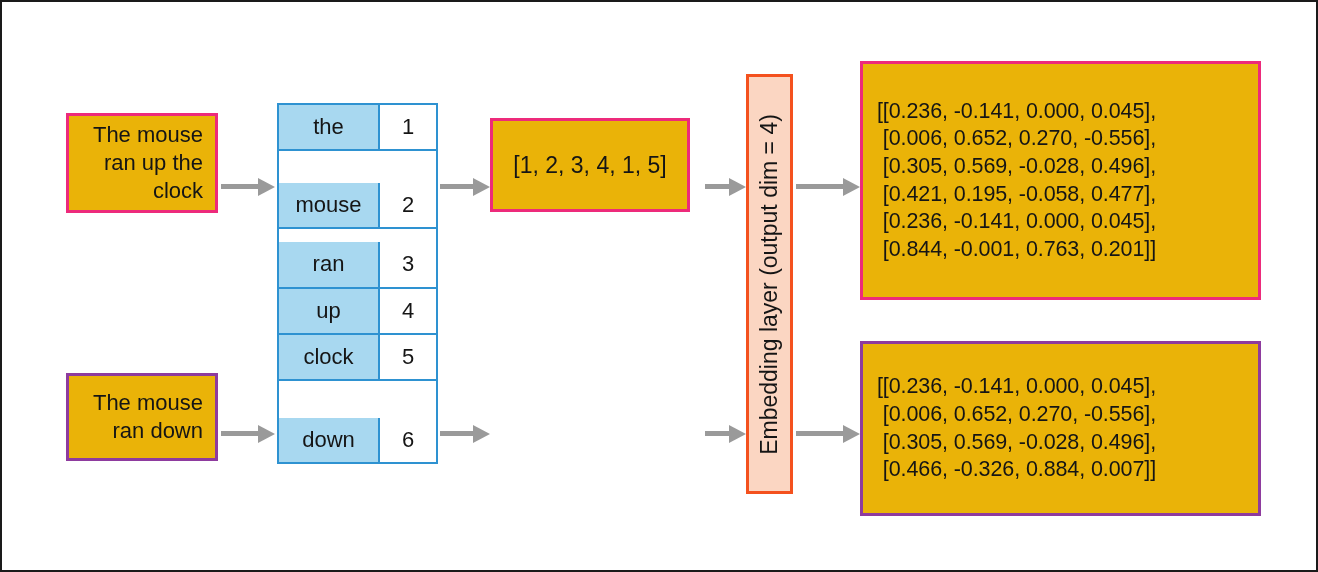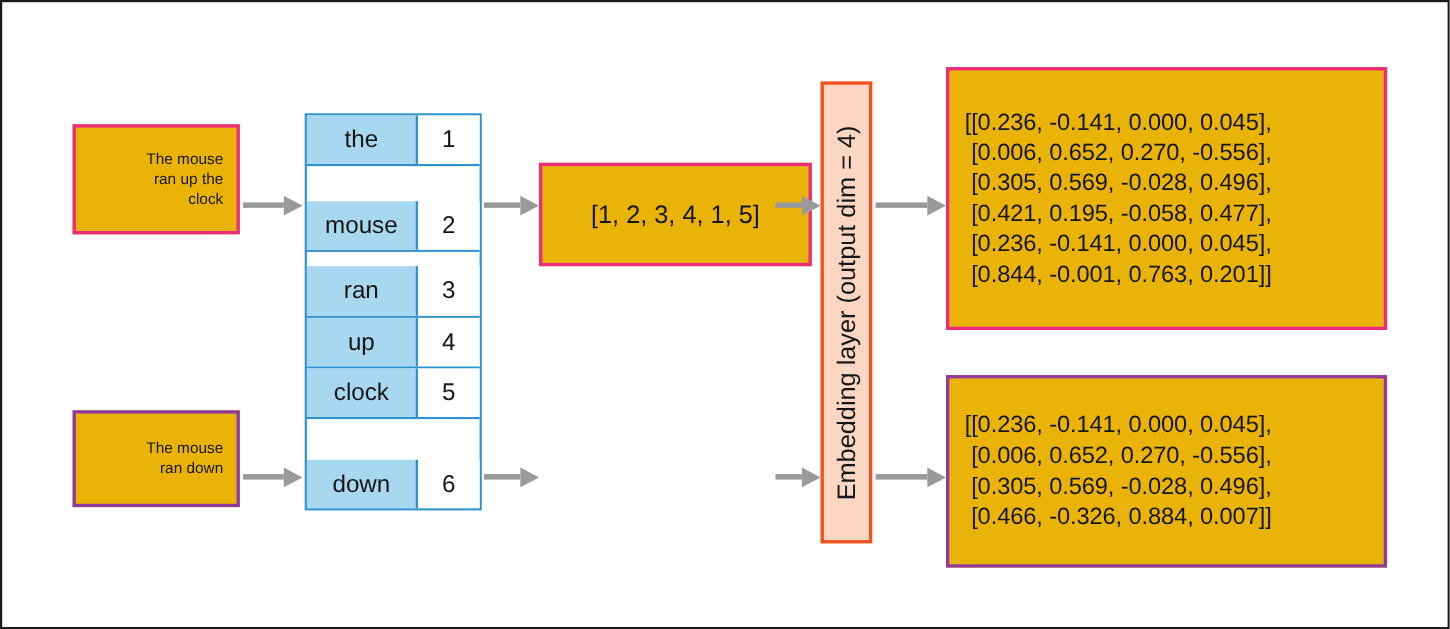--- a/index.html
+++ b/index.html
@@ -27,21 +27,21 @@
     box-sizing: border-box;
     background: #eab308;
     display: flex;
     align-items: center;
     justify-content: center;
   }
 
   .sentence-box {
     border: 3px solid #000;
     text-align: right;
-    font-size: 14px;
+    font-size: 22px;
     color: #151515;
     line-height: 1.28;
     padding: 6px 12px 6px 8px;
     justify-content: center;
   }
   .sentence-box .txt { display: block; width: 100%; text-align: right; }
 
   .pink  { border-color: #ED2A7B; }
   .purple{ border-color: #8E3B9E; }
 
@@ -156,21 +156,21 @@
     <span class="txt" style="white-space: pre-line;">The mouse
 ran up the
 clock</span>
   </div>
 
   <div class="arrow" style="left:219px; top:176px; width:54px;">
     <div class="shaft" style="width: 37px; background: rgb(154, 154, 154);"></div>
     <div class="head" style="left: 37px; border-left-color: rgb(154, 154, 154);"></div>
   </div>
 
-  <div class="box seq-box pink" style="left: 488px; top: 146px; width: 248px; height: 94px; border-color: rgb(237, 42, 123);">
+  <div class="box seq-box pink" style="left: 488px; top: 116px; width: 200px; height: 94px; border-color: rgb(237, 42, 123);">
     <span>[1, 2, 3, 4, 1, 5]</span>
   </div>
 
   <div class="arrow" style="left:438px; top:176px; width:50px;">
     <div class="shaft" style="width: 33px; background: rgb(154, 154, 154);"></div>
     <div class="head" style="left: 33px; border-left-color: rgb(154, 154, 154);"></div>
   </div>
 
   <div class="arrow" style="left:703px; top:176px; width:41px;">
     <div class="shaft" style="width: 24px; background: rgb(154, 154, 154);"></div>

